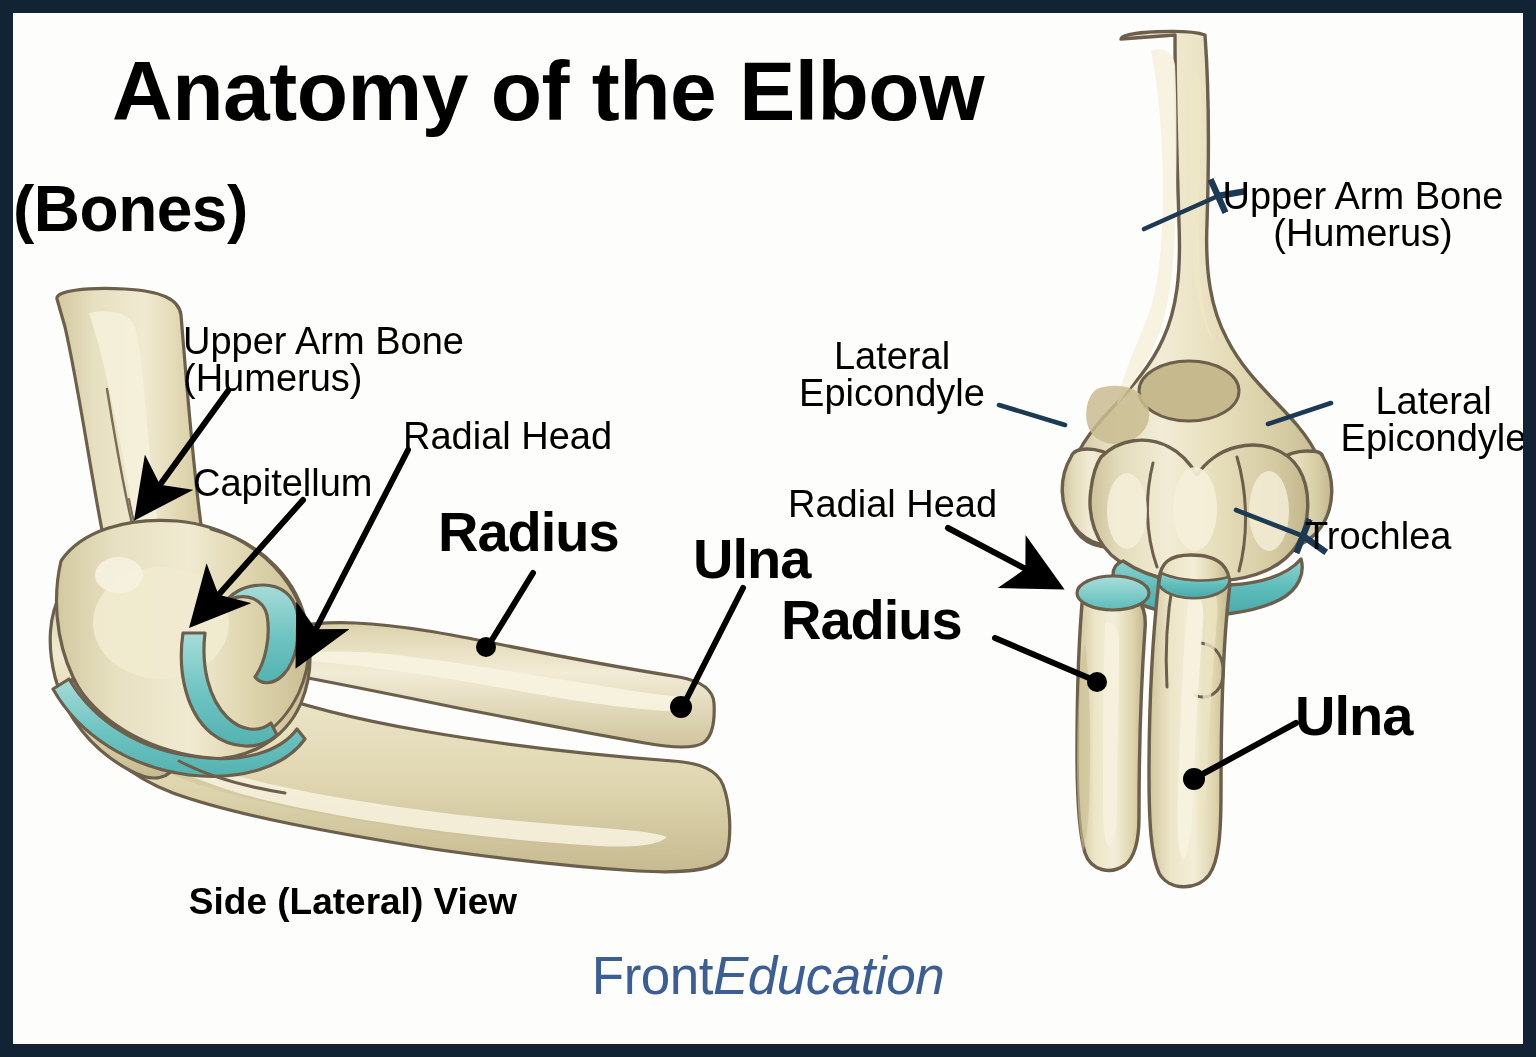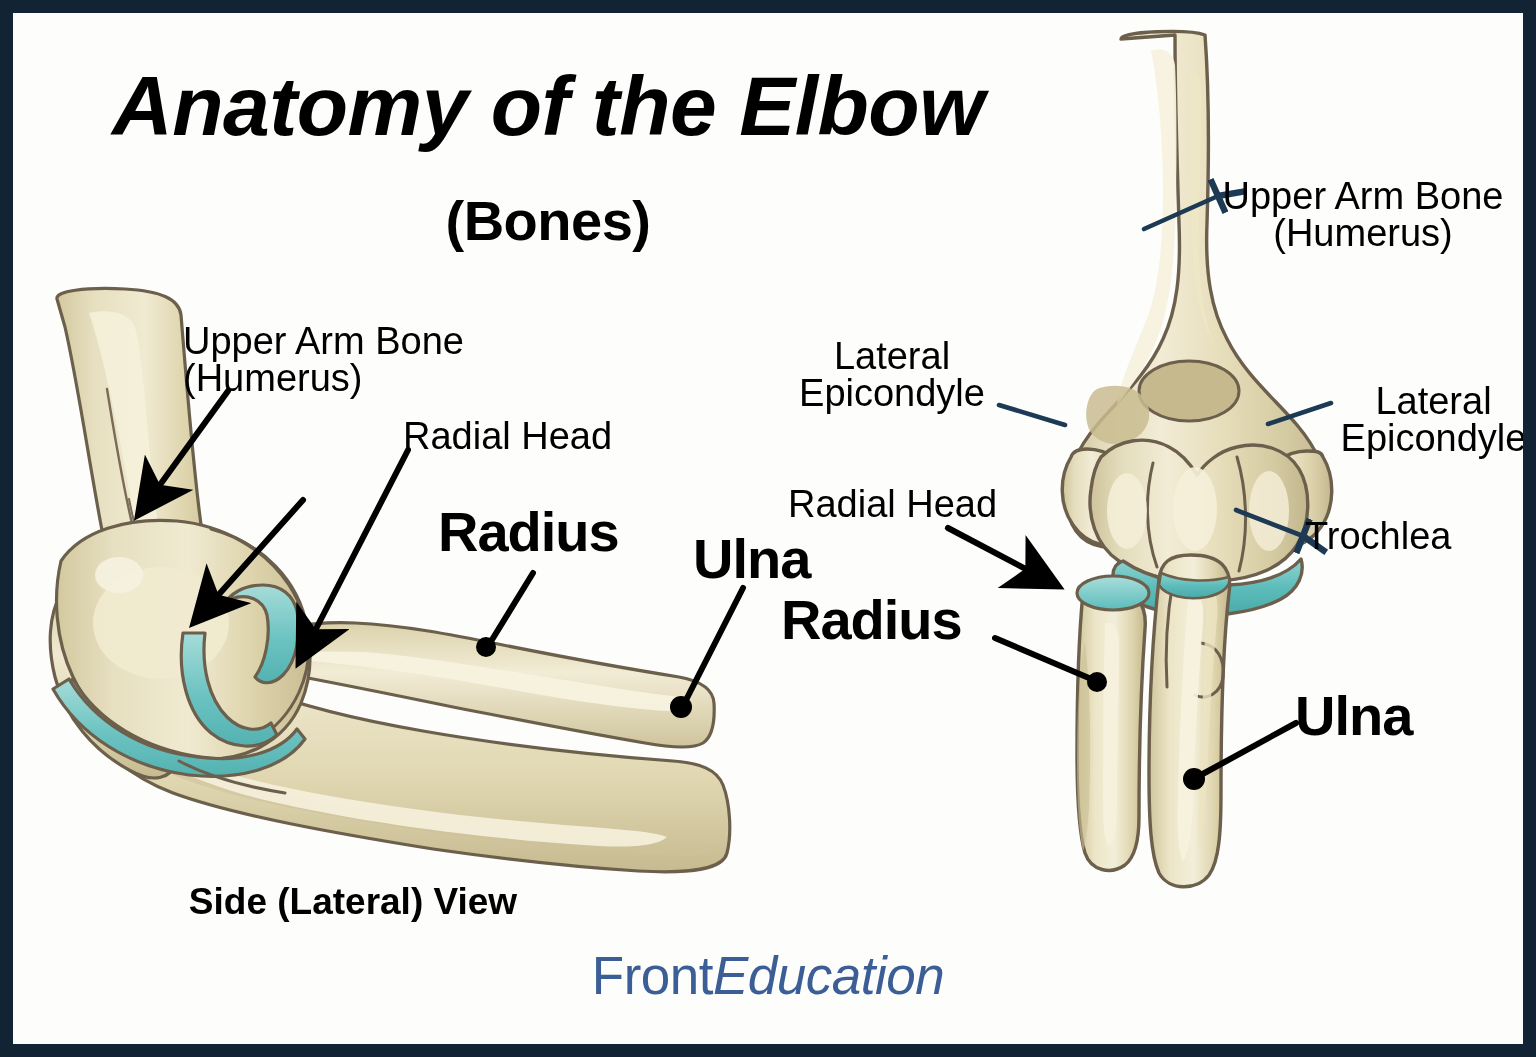--- a/index.html
+++ b/index.html
@@ -3,22 +3,22 @@
 <meta charset="utf-8">
 <style>
   html,body{margin:0;padding:0;background:#0f2230;}
   body{width:1536px;height:1057px;overflow:hidden;
        font-family:"Liberation Sans","DejaVu Sans",sans-serif;}
   #frame{position:absolute;inset:0;background:#122433;}
   #canvas{position:absolute;left:13px;top:13px;width:1510px;height:1031px;
           background:#fdfdfb;overflow:hidden;}
 
   .ttl{position:absolute;font-weight:bold;color:#000;letter-spacing:-0.5px;}
-  #title-l1{left:0;top:47px;width:1070px;text-align:center;font-size:84px;line-height:92px;font-style:italic;}
-  #title-l2{left:0;top:150px;width:1070px;text-align:center;font-size:56px;line-height:92px;margin-top:12px;}
+  #title-l1{left:0;top:32px;width:1070px;text-align:center;font-size:84px;line-height:92px;}
+  #title-l2{left:0;top:150px;width:1070px;font-size:64px;line-height:92px;}
 
   .lbl{position:absolute;color:#000;font-size:38px;line-height:37px;white-space:pre-line;}
   .lbl.ctr{text-align:center;}
   .big{font-size:56px;font-weight:bold;letter-spacing:-1px;}
 
   .viewcap{position:absolute;font-weight:bold;font-size:37px;color:#000;text-align:center;}
 
   #brand{position:absolute;left:0;top:932px;width:1510px;text-align:center;
          font-size:53px;color:#3b5e96;letter-spacing:-0.5px;}
   #brand i{}
@@ -315,20 +315,21 @@
       <line x1="982" y1="625" x2="1083" y2="668"></line>
       <line x1="1283" y1="710" x2="1186" y2="763"></line>
     </g>
     <circle cx="1084" cy="669" r="10" fill="#000"></circle>
     <circle cx="1181" cy="766" r="11" fill="#000"></circle>
   </svg>
 
   <div class="lbl" style="left:170px;top:310px;width:300px;">Upper Arm Bone
 (Humerus)</div>
 
+  <div class="lbl" style="left:180px;top:452px;width:220px;">Capitellum</div>
 
   <div class="lbl" style="left:390px;top:405px;width:230px;">Radial Head</div>
 
   <div class="lbl big" style="left:425px;top:500px;width:230px;">Radius</div>
 
   <div class="lbl big" style="left:680px;top:527px;width:180px;">Ulna</div>
 
   <div class="lbl ctr" style="left:1205px;top:165px;width:290px;">Upper Arm Bone
 (Humerus)</div>
 

